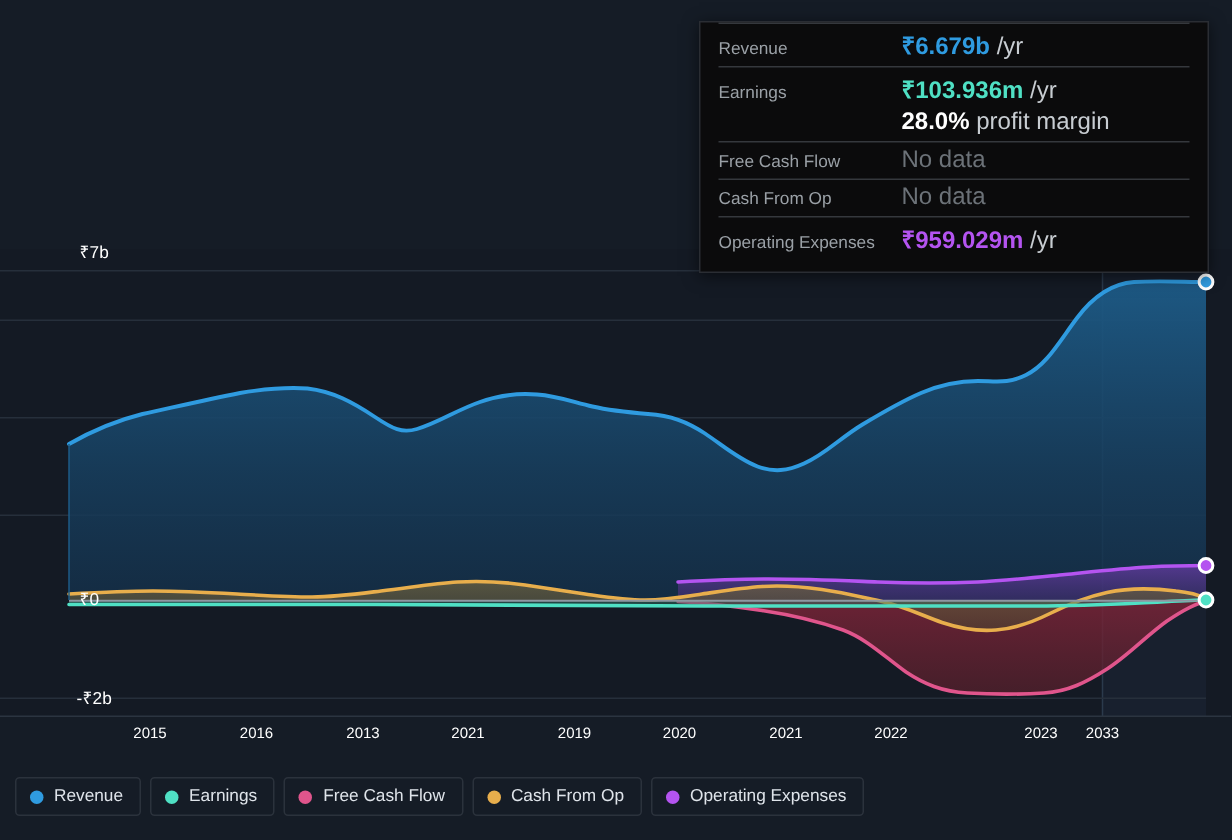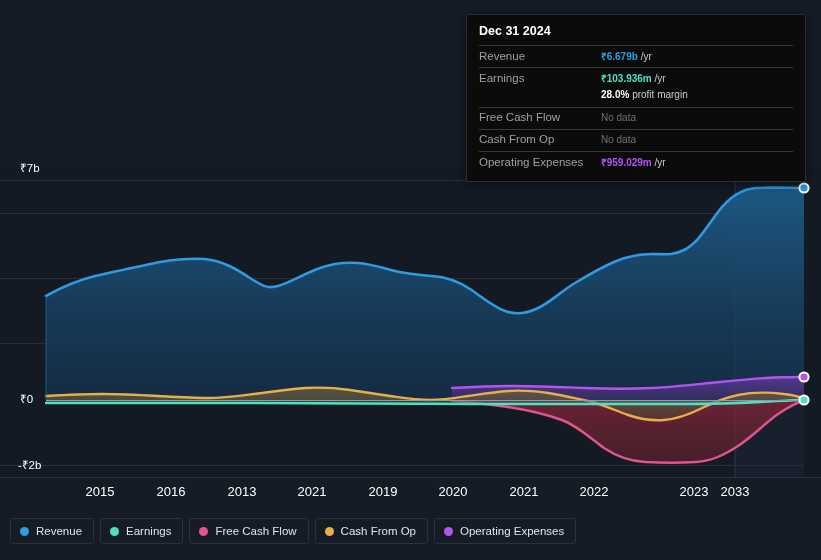--- a/index.html
+++ b/index.html
@@ -36,37 +36,38 @@
     display: block;
   }
 
   
   .y-label {
     position: absolute;
     font-size: 11.5px;
     color: #ffffff;
     letter-spacing: 0.1px;
     white-space: nowrap;
+    margin-left: 33px;
   }
   .y-label.l7b { left: 20px; top: 160px; }
   .y-label.l0  { left: 20px; top: 391px; }
   .y-label.lm2b{ left: 18px; top: 457px; }
 
   
   .x-axis {
     position: absolute;
     left: 0;
     top: 484px;
     width: 821px;
     height: 18px;
   }
   .x-label {
     position: absolute;
     transform: translateX(-50%);
-    font-size: 13px;
+    font-size: 10px;
     color: #ffffff;
     white-space: nowrap;
   }
 
   
   .tooltip {
     position: absolute;
     left: 466px;
     top: 14px;
     width: 340px;
@@ -91,21 +92,21 @@
     min-height: 15px;
   }
   .tt-row.no-line { border-top: none; padding-top: 0; }
   .tt-key {
     flex: 0 0 122px;
     font-size: 11.5px;
     color: #9aa0a6;
     white-space: nowrap;
   }
   .tt-val {
-    font-size: 10px;
+    font-size: 16px;
     white-space: nowrap;
   }
   .tt-val .amt { font-weight: bold; }
   .tt-val .unit { color: #c8cdd2; font-weight: normal; }
   .tt-val.nodata { color: #6c7278; }
   .tt-val.margin .amt { color: #ffffff; }
   .tt-val.margin .unit { color: #c8cdd2; }
 
   
   .legend {
@@ -331,21 +332,20 @@
       <div class="x-label" style="left:383px">2019</div>
       <div class="x-label" style="left:453px">2020</div>
       <div class="x-label" style="left:524px">2021</div>
       <div class="x-label" style="left:594px">2022</div>
       <div class="x-label" style="left:694px">2023</div>
       <div class="x-label" style="left:735px">2033</div>
     </div>
   </div>
 
   <div class="tooltip">
-    <div class="tt-title">Dec 31 2024</div>
     <div class="tt-rows">
 
       <div class="tt-row">
         <div class="tt-key">Revenue</div>
         <div class="tt-val">
           <span class="amt" style="color:#2f9be0">₹6.679b</span>
           <span class="unit">/yr</span>
         </div>
       </div>
 

